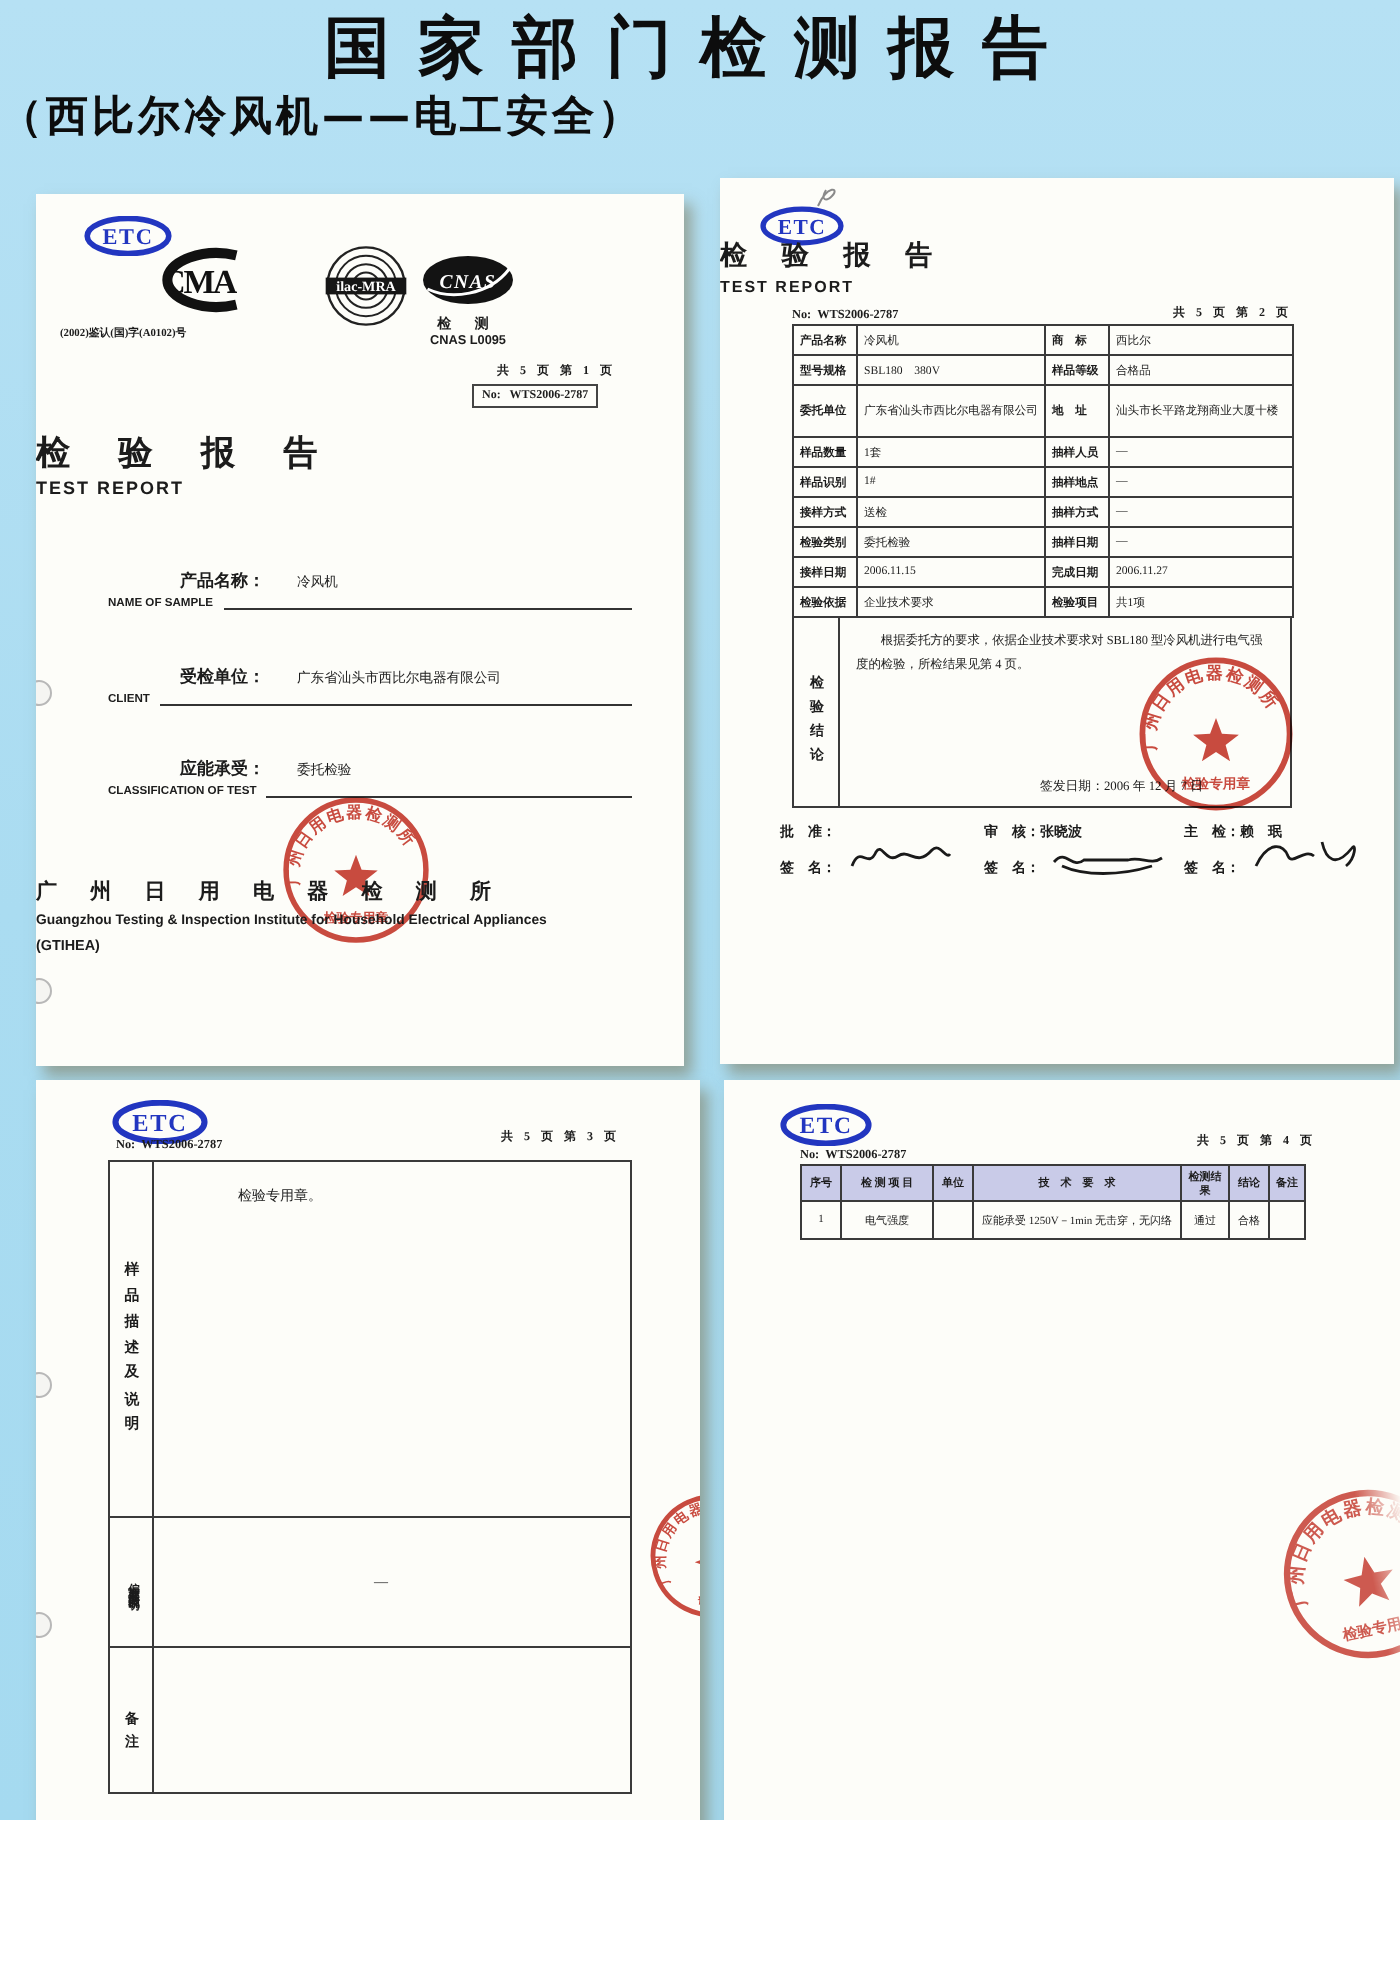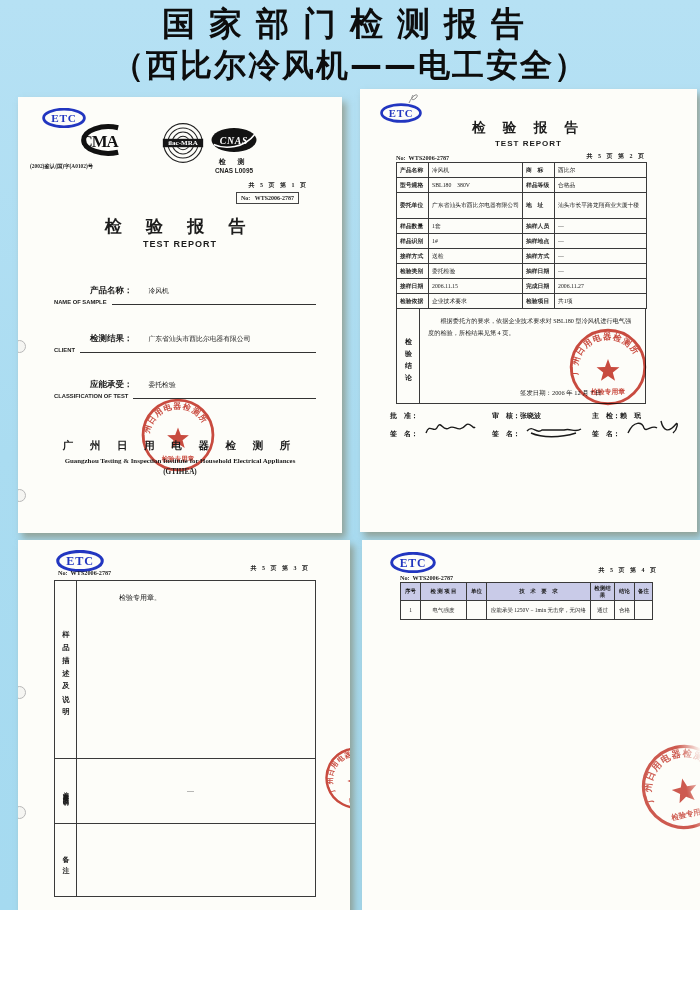--- a/index.html
+++ b/index.html
@@ -3,43 +3,43 @@
 <meta charset="utf-8">
 <style>
   html,body{margin:0;padding:0;}
   .canvas{position:relative;width:700px;height:910px;overflow:hidden;
     background:linear-gradient(180deg,#b6e1f4 0%,#aadcf1 50%,#a5daf0 100%);
     font-family:"Liberation Serif","DejaVu Serif",serif;color:#1c1c1c;}
   .ab{position:absolute;}
   .main-title{top:2px;left:0;width:700px;text-align:center;
     font-family:"DejaVu Sans","Liberation Sans",sans-serif;font-weight:bold;
     font-size:33px;letter-spacing:14px;color:#0d0d0d;white-space:nowrap;}
-  .sub-title{top:44px;left:0;width:700px;text-align:center;
+  .sub-title{top:44px;left:0;width:700px;
     font-family:"DejaVu Sans","Liberation Sans",sans-serif;font-weight:bold;
-    font-size:32px;letter-spacing:2px;color:#0d0d0d;white-space:nowrap;}
+    font-size:21px;letter-spacing:2px;color:#0d0d0d;white-space:nowrap;}
   .page{position:absolute;background:#fdfdf9;box-shadow:4px 5px 7px rgba(120,105,65,.5);overflow:hidden;}
   .p1{left:18px;top:97px;width:324px;height:436px;}
   .p2{left:360px;top:89px;width:337px;height:443px;}
   .p3{left:18px;top:540px;width:332px;height:448px;}
   .p4{left:362px;top:540px;width:338px;height:448px;}
-  .ctr{text-align:center;}
+  .ctr{}
   .pageinfo{font-size:6px;letter-spacing:2px;font-weight:bold;white-space:nowrap;}
   .noline{font-size:6.2px;font-weight:bold;white-space:nowrap;}
   .rpt-cn{font-size:16px;font-weight:bold;letter-spacing:10px;white-space:nowrap;}
   .rpt-en{font-size:9px;font-weight:bold;letter-spacing:1px;font-family:Liberation Sans, sans-serif;}
   .nobox{border:1px solid #444;font-size:6px;font-weight:bold;padding:2px 4px;white-space:nowrap;}
   .field{position:absolute;left:36px;width:262px;}
   .frow1{display:flex;align-items:center;padding-left:36px;}
   .flabel{font-weight:bold;font-size:8.5px;white-space:nowrap;}
   .fvalue{font-size:6.8px;margin-left:16px;white-space:nowrap;}
   .frow2{display:flex;align-items:flex-end;}
   .fen{font-size:5.8px;font-weight:bold;font-family:"Liberation Sans",sans-serif;white-space:nowrap;}
   .fline{flex:1;border-bottom:1px solid #333;height:7px;margin-left:5px;}
   .inst-cn{font-size:10.5px;font-weight:bold;letter-spacing:7px;white-space:nowrap;}
-  .inst-en{font-size:7.2px;font-weight:bold;font-family:Liberation Serif, serif;white-space:nowrap;}
+  .inst-en{font-size:7.2px;font-weight:bold;font-family:Liberation Sans, sans-serif;white-space:nowrap;}
   .stamp{mix-blend-mode:multiply;opacity:.9;}
   table{border-collapse:collapse;}
   .t2 td{border:1px solid #3a3a3a;font-size:5.8px;padding:1px 3px;vertical-align:middle;}
   .t2 td.lb{font-weight:bold;white-space:nowrap;}
   .concl{display:flex;border:1px solid #3a3a3a;border-top:none;background:transparent;}
   .concl-vl{width:22px;border-right:1px solid #3a3a3a;display:flex;align-items:center;justify-content:center;}
   .vtext{writing-mode:vertical-rl;text-orientation:upright;font-weight:bold;}
   .concl-tx{flex:1;padding:7px 8px 0 8px;font-size:6.2px;line-height:1.9;text-indent:2em;}
   .sigrole{font-size:7px;font-weight:bold;white-space:nowrap;}
   .p3t{border:1.2px solid #3a3a3a;}
@@ -101,21 +101,21 @@
         <span class="flabel">产品名称：</span>
         <span class="fvalue">冷风机</span>
       </div>
       <div class="frow2">
         <span class="fen">NAME OF SAMPLE</span>
         <span class="fline"></span>
       </div>
     </div>
     <div class="field" style="top:236px;">
       <div class="frow1">
-        <span class="flabel">检测结果：</span>
+        <span class="flabel">受检单位：</span>
         <span class="fvalue">广东省汕头市西比尔电器有限公司</span>
       </div>
       <div class="frow2">
         <span class="fen">CLIENT</span>
         <span class="fline"></span>
       </div>
     </div>
     <div class="field" style="top:282px;">
       <div class="frow1">
         <span class="flabel">应能承受：</span>

